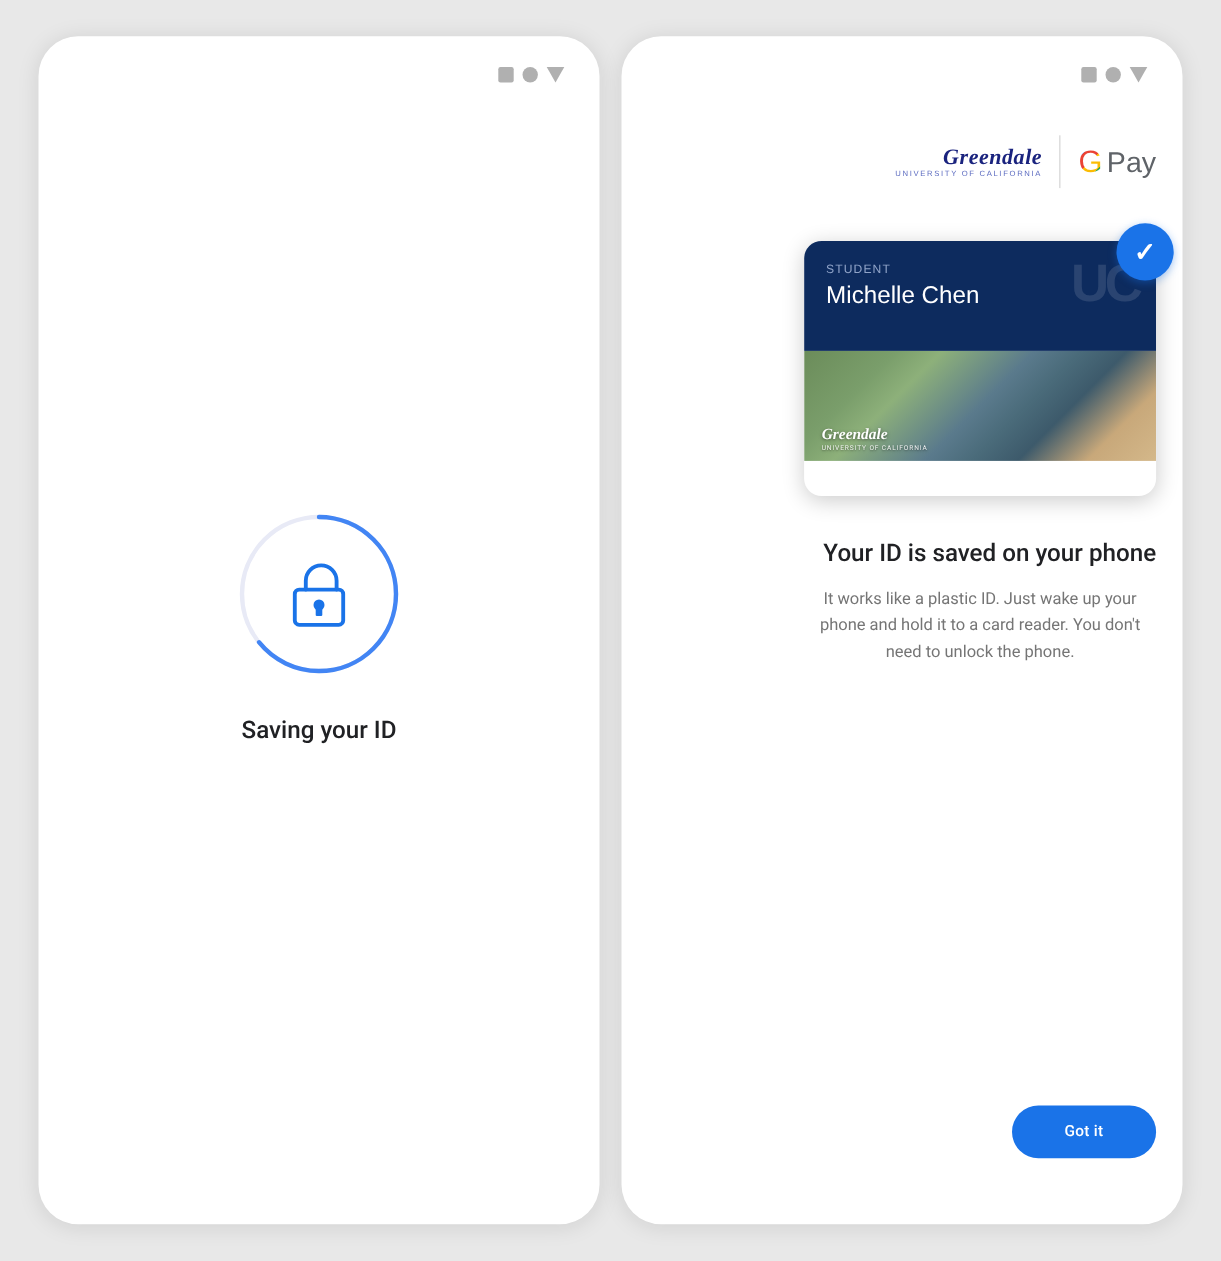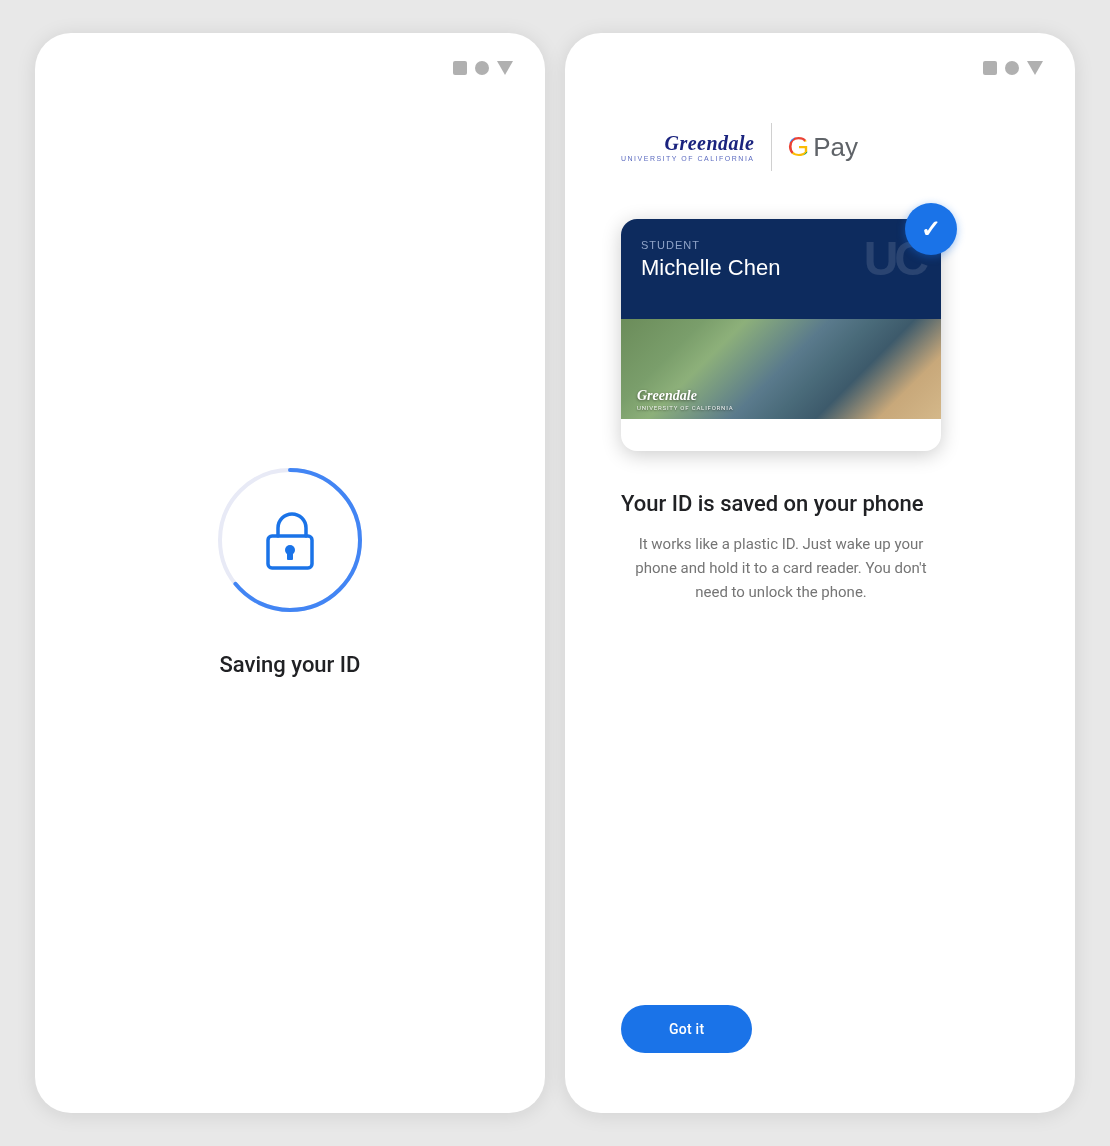--- a/index.html
+++ b/index.html
@@ -114,23 +114,23 @@
       font-size: 15px;
       color: #757575;
       text-align: center;
       line-height: 1.5;
     }
 
     
     .right-phone-content {
       display: flex;
       flex-direction: column;
-      align-items: flex-start;
+      align-items: flex-end;
       height: 100%;
-      padding: 90px 56px 60px;
+      padding: 90px 24px 60px;
     }
 
     .brand-header {
       display: flex;
       align-items: center;
       gap: 16px;
       margin-bottom: 48px;
     }
 
     .brand-divider {

